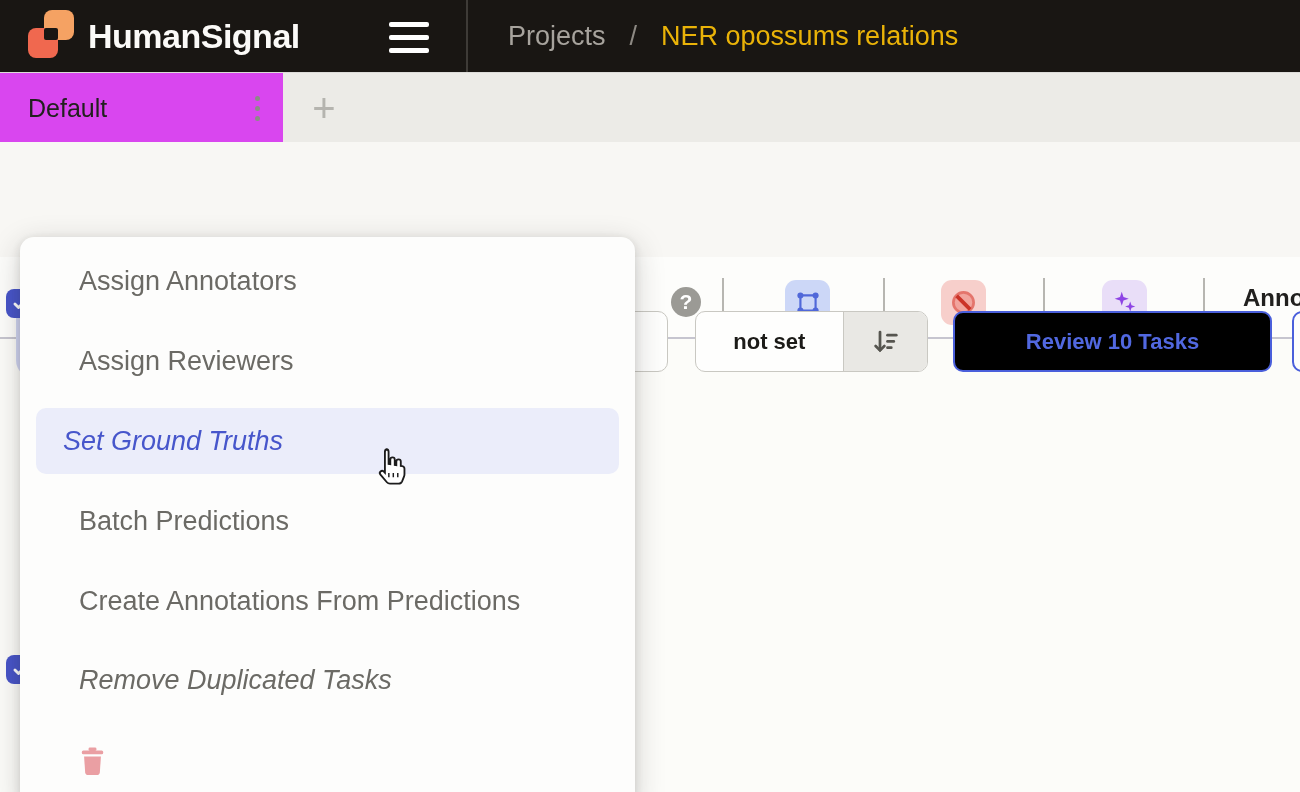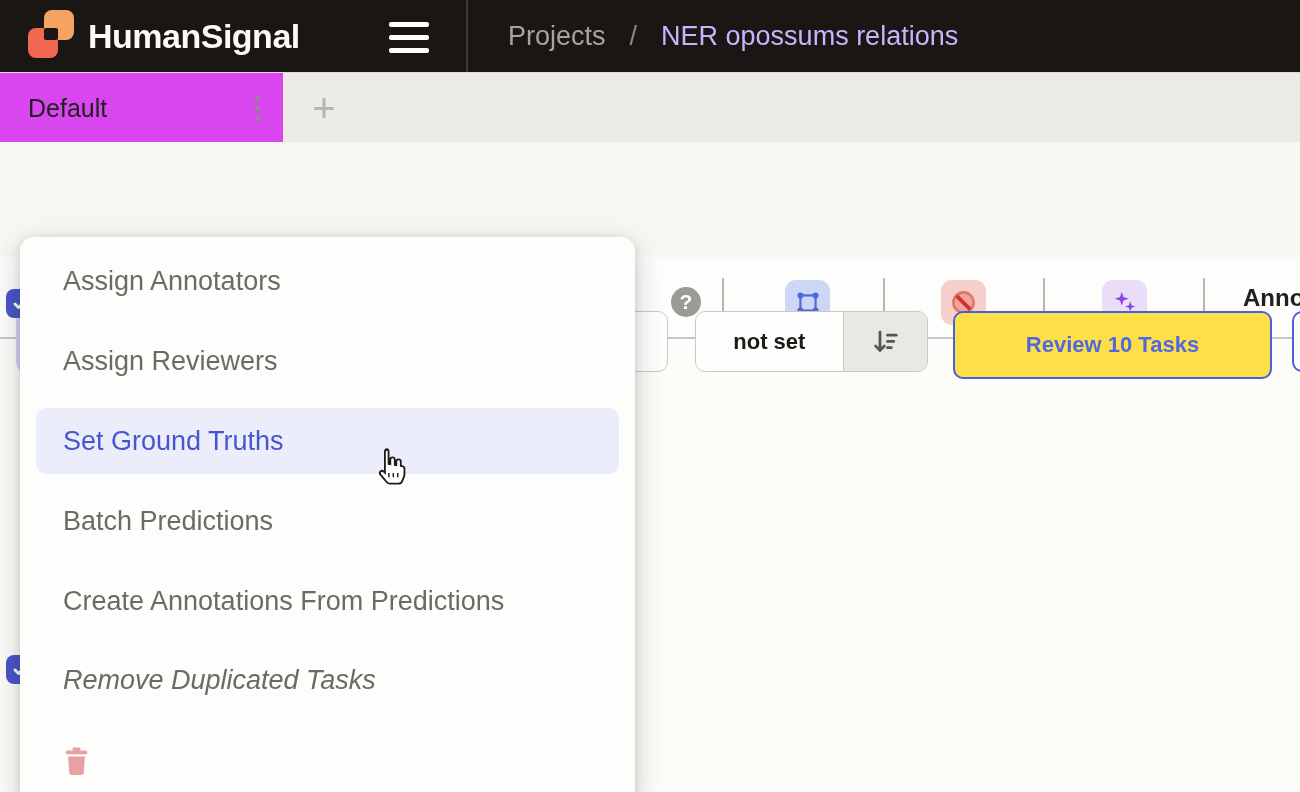--- a/index.html
+++ b/index.html
@@ -15,21 +15,21 @@
   .logo-sq-overlap { position:absolute; left:16px; top:18px; width:14px; height:12px; background:#191613; border-radius:2px; }
   .brand { position:absolute; left:88px; top:0; height:72px; display:flex; align-items:center;
            font-size:34px; font-weight:600; letter-spacing:-0.5px; color:#fbfaf8; }
   .hamburger { position:absolute; left:389px; top:22px; width:40px; height:31px; cursor:pointer; }
   .hamburger span { position:absolute; left:0; width:40px; height:4.5px; background:#ffffff; border-radius:2px; }
   .hamburger span:nth-child(1){ top:0; } .hamburger span:nth-child(2){ top:13px; } .hamburger span:nth-child(3){ top:26px; }
   .hdr-divider { position:absolute; left:466px; top:0; width:2px; height:72px; background:#3e3b37; }
   .breadcrumb { position:absolute; left:508px; top:0; height:72px; display:flex; align-items:center; gap:24px; font-size:27px; }
   .bc-parent { color:#a7a39d; cursor:pointer; }
   .bc-sep { color:#8d8983; }
-  .bc-current { color:#c4b5fd; }
+  .bc-current { color:#eab308; }
 
   
   .tab-bar { position:absolute; left:0; top:72px; width:1300px; height:70px; background:#ecebe7; border-top:1px solid #dddcd9; }
   .tab-active { position:absolute; left:0; top:0; width:283px; height:70px; background:#d946ef; display:flex; align-items:center; }
   .tab-label { margin-left:28px; font-size:25px; color:#21201e; }
   .kebab { position:absolute; left:245px; top:0; height:70px; width:24px; display:flex; flex-direction:column; justify-content:center; align-items:center; gap:5px; cursor:pointer; }
   .kebab i { width:5px; height:5px; border-radius:50%; background:#8c8b86; }
   .tab-add { position:absolute; left:296px; top:0; width:56px; height:70px; display:flex; align-items:center; justify-content:center;
              font-size:40px; font-weight:300; color:#b5b4af; cursor:pointer; }
 
@@ -39,21 +39,21 @@
          display:flex; align-items:center; justify-content:center; gap:12px; font-size:22px; font-weight:600; color:#1c1b18; cursor:pointer; }
   .focus-ring { position:absolute; left:16px; top:157px; width:227px; height:79px; border-radius:18px; background:#cfd4f1; }
   .btn-tasks { left:30px; width:200px; }
   .btn-columns { left:255px; width:211px; }
   .btn-filters { left:492px; width:176px; }
   .chev { width:19px; height:12px; }
   .ordering-group { position:absolute; left:695px; top:169px; width:233px; height:61px; background:#fefefd;
                     border:1.5px solid #c9c8c2; border-radius:10px; overflow:hidden; display:flex; cursor:pointer; }
   .ordering-value { width:148px; display:flex; align-items:center; justify-content:center; font-size:22px; font-weight:600; color:#1c1b18; }
   .ordering-sort { width:85px; background:#e9e8e4; border-left:1.5px solid #c9c8c2; display:flex; align-items:center; justify-content:center; }
-  .btn-review { position:absolute; left:953px; top:169px; width:319px; height:68px; background:#fde047;
+  .btn-review { position:absolute; left:953px; top:169px; width:319px; height:61px; background:#000000;
                 border:2px solid #4a5fdb; border-radius:10px; display:flex; align-items:center; justify-content:center;
                 font-size:22px; font-weight:600; color:#5168e0; cursor:pointer; }
   .btn-partial-right { position:absolute; left:1292px; top:169px; width:40px; height:61px; background:#fdfdfc;
                        border:2px solid #4a5fdb; border-radius:10px; }
 
   
   .table-area { position:absolute; left:0; top:255px; width:1300px; height:537px; }
   .table-top-border { position:absolute; left:0; top:0; width:1300px; height:2px; background:#d8d2c7; }
   .thead { position:absolute; left:0; top:2px; width:1300px; height:82px; background:#fdfdfb; border-bottom:2px solid #c6c5cf; }
   .col-divider { position:absolute; top:21px; width:2px; height:46px; background:#b7b6b1; }
@@ -70,23 +70,23 @@
   .row-gap { position:absolute; left:0; width:1300px; height:16px; background:#f2f1ee; }
   .cell-num { position:absolute; transform:translateX(-50%); font-size:27px; color:#21201c; }
   .checkbox { position:absolute; left:6px; width:29px; height:29px; border-radius:8px; background:#4754c8;
               display:flex; align-items:center; justify-content:center; z-index:2; cursor:pointer; }
   .checkbox svg { width:19px; height:19px; }
 
   
   .task-menu { position:absolute; left:20px; top:237px; width:615px; height:570px; background:#fdfdfc;
                border-radius:14px; box-shadow:0 8px 30px rgba(40,38,35,0.22), 0 2px 8px rgba(40,38,35,0.12); z-index:10; }
   .menu-item { position:absolute; left:0; width:100%; height:80px; display:flex; align-items:center;
-               padding-left:43px; font-size:27px; color:#6b6a65; cursor:pointer; }
+               padding-left:59px; font-size:27px; color:#6b6a65; cursor:pointer; }
   .menu-item.highlight { left:16px; width:583px; height:66px; border-radius:10px; background:#ebedfa;
-                         padding-left:27px; color:#4756cb; }
+                         padding-left:27px; color:#4756cb;font-style:italic; }
   .menu-item.danger { color:#cd2c3b; gap:28px; }
   .menu-item.danger svg { width:27px; height:30px; }
 
   .cursor { position:absolute; left:371px; top:443px; width:42px; height:48px; z-index:20; pointer-events:none; }
 </style>
 </head>
 <body>
 
 <div class="screen">
 

